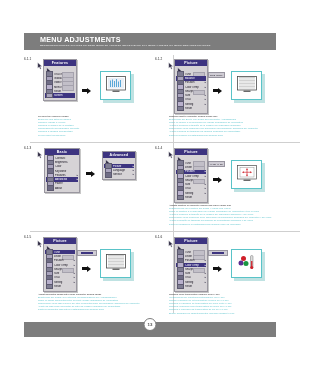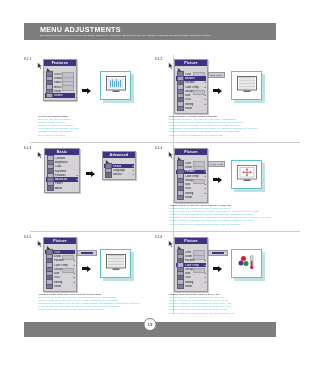--- a/index.html
+++ b/index.html
@@ -1,21 +1,21 @@
 <!DOCTYPE html>
 <html><head>
 <meta charset="utf-8">
 <style>
   html,body{margin:0;padding:0;background:#ffffff;}
   body{width:300px;height:388px;overflow:hidden;
        font-family:"Liberation Sans","DejaVu Sans",sans-serif;color:#1a1a1a;}
   .page{position:relative;width:300px;height:388px;background:#fff;}
 
   
-  .header{position:absolute;left:24px;top:23px;width:252px;height:17px;
+  .header{position:absolute;left:24px;top:33px;width:252px;height:17px;
           background:#7d7d7d;}
   .header .h-title{position:absolute;left:16px;top:1.5px;color:#ffffff;
           font-size:7.2px;font-weight:bold;letter-spacing:.25px;}
   .header .h-sub{position:absolute;left:16px;top:11px;color:#e8e8e8;
           font-size:2.2px;font-weight:bold;letter-spacing:.28px;
           white-space:nowrap;transform:scaleY(1.05);transform-origin:left top;}
 
   
   .cols{position:absolute;left:24px;top:53px;width:252px;height:265px;}
   .divider-v{position:absolute;left:149px;top:2px;width:1px;height:258px;

